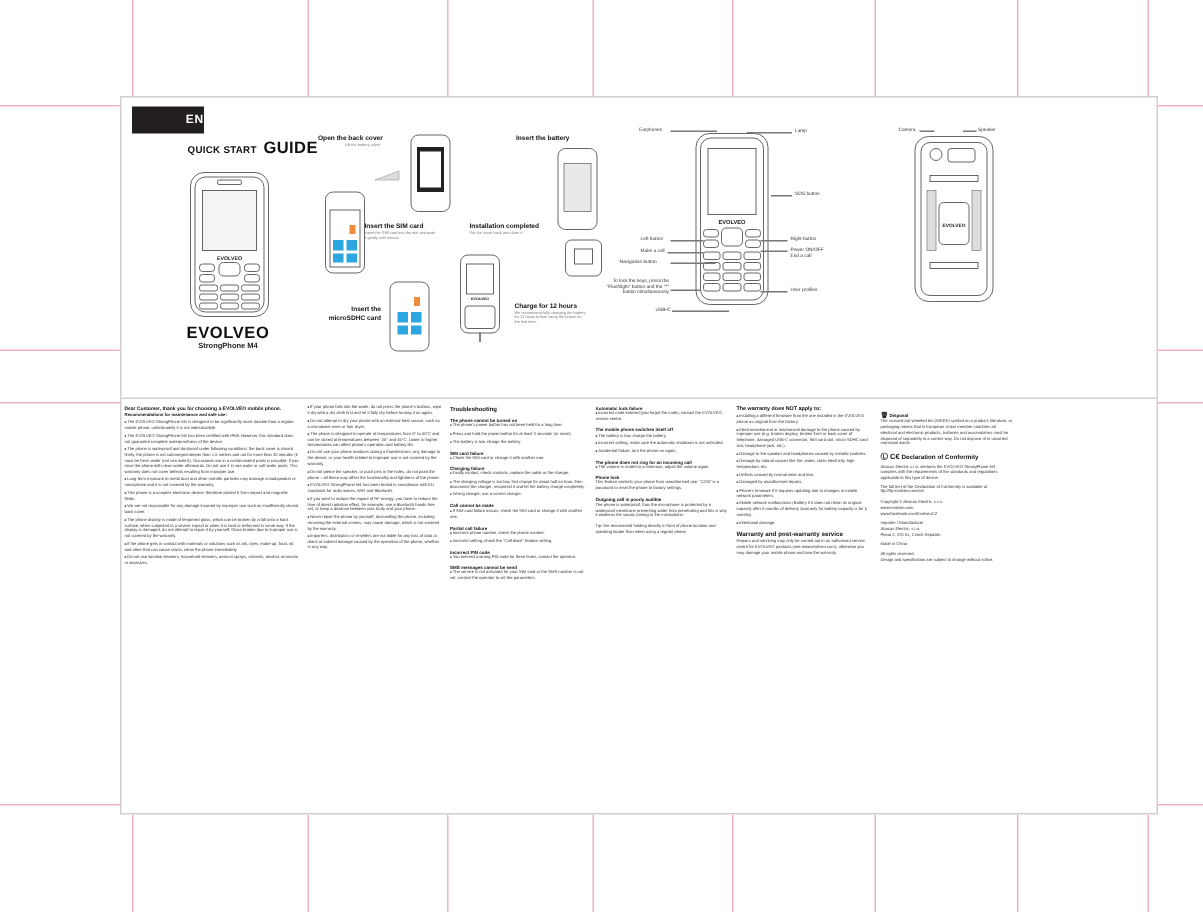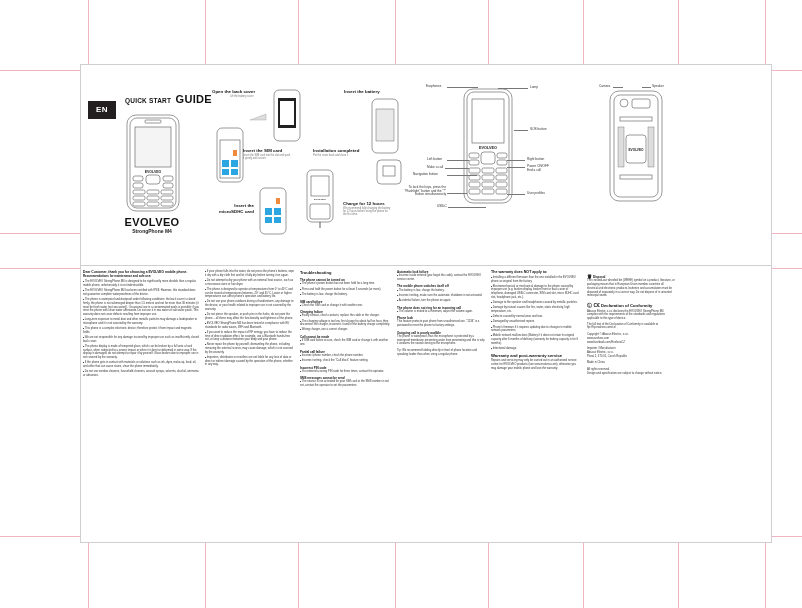--- a/index.html
+++ b/index.html
@@ -6,21 +6,21 @@
   html, body { width: 802px; height: 608px; background: #ffffff; overflow: hidden; }
   body { position: relative; font-family: "Liberation Sans", sans-serif; color: #222; }
 
   .guide-line { position: absolute; background: #f0b3bf; }
   .gl-v { width: 1px; top: 0; height: 608px; }
   .gl-h { height: 1px; left: 0; width: 802px; }
 
   .sheet { position: absolute; left: 80px; top: 64px; width: 692px; height: 207px; border: 1px solid #cfcfcf; background: #fff; }
   .sheet2 { position: absolute; left: 80px; top: 265px; width: 692px; height: 278px; border: 1px solid #cfcfcf; background: #fff; }
 
-  .en-tab { position: absolute; left: 88px; top: 71px; width: 28px; height: 18px; background: #231f20; color: #fff; font-family: "Liberation Sans", sans-serif; font-weight: bold; font-size: 8px; line-height: 18px; text-align: center; letter-spacing: 0.5px; margin-top: 30px; }
+  .en-tab { position: absolute; left: 88px; top: 71px; width: 48px; height: 18px; background: #231f20; color: #fff; font-family: "Liberation Sans", sans-serif; font-weight: bold; font-size: 8px; line-height: 18px; text-align: right; letter-spacing: 0.5px; }
 
   .qs-title { position: absolute; left: 125px; top: 89px; font-weight: bold; font-family: "Liberation Sans", sans-serif; color: #111; white-space: nowrap; }
   .qs-title .small { font-size: 6.5px; letter-spacing: 0.2px; }
   .qs-title .big { font-size: 11px; letter-spacing: 0.3px; }
 
   .brand { position: absolute; left: 117px; top: 216px; width: 70px; text-align: center; }
   .brand .logo { font-family: "Liberation Sans", sans-serif; font-weight: bold; font-size: 11px; color: #111; letter-spacing: 0.4px; }
   .brand .model { font-family: "Liberation Sans", sans-serif; font-weight: bold; font-size: 5px; color: #222; }
 
   .step-title { position: absolute; font-family: "Liberation Sans", sans-serif; font-weight: bold; font-size: 4.4px; color: #111; white-space: nowrap; }

